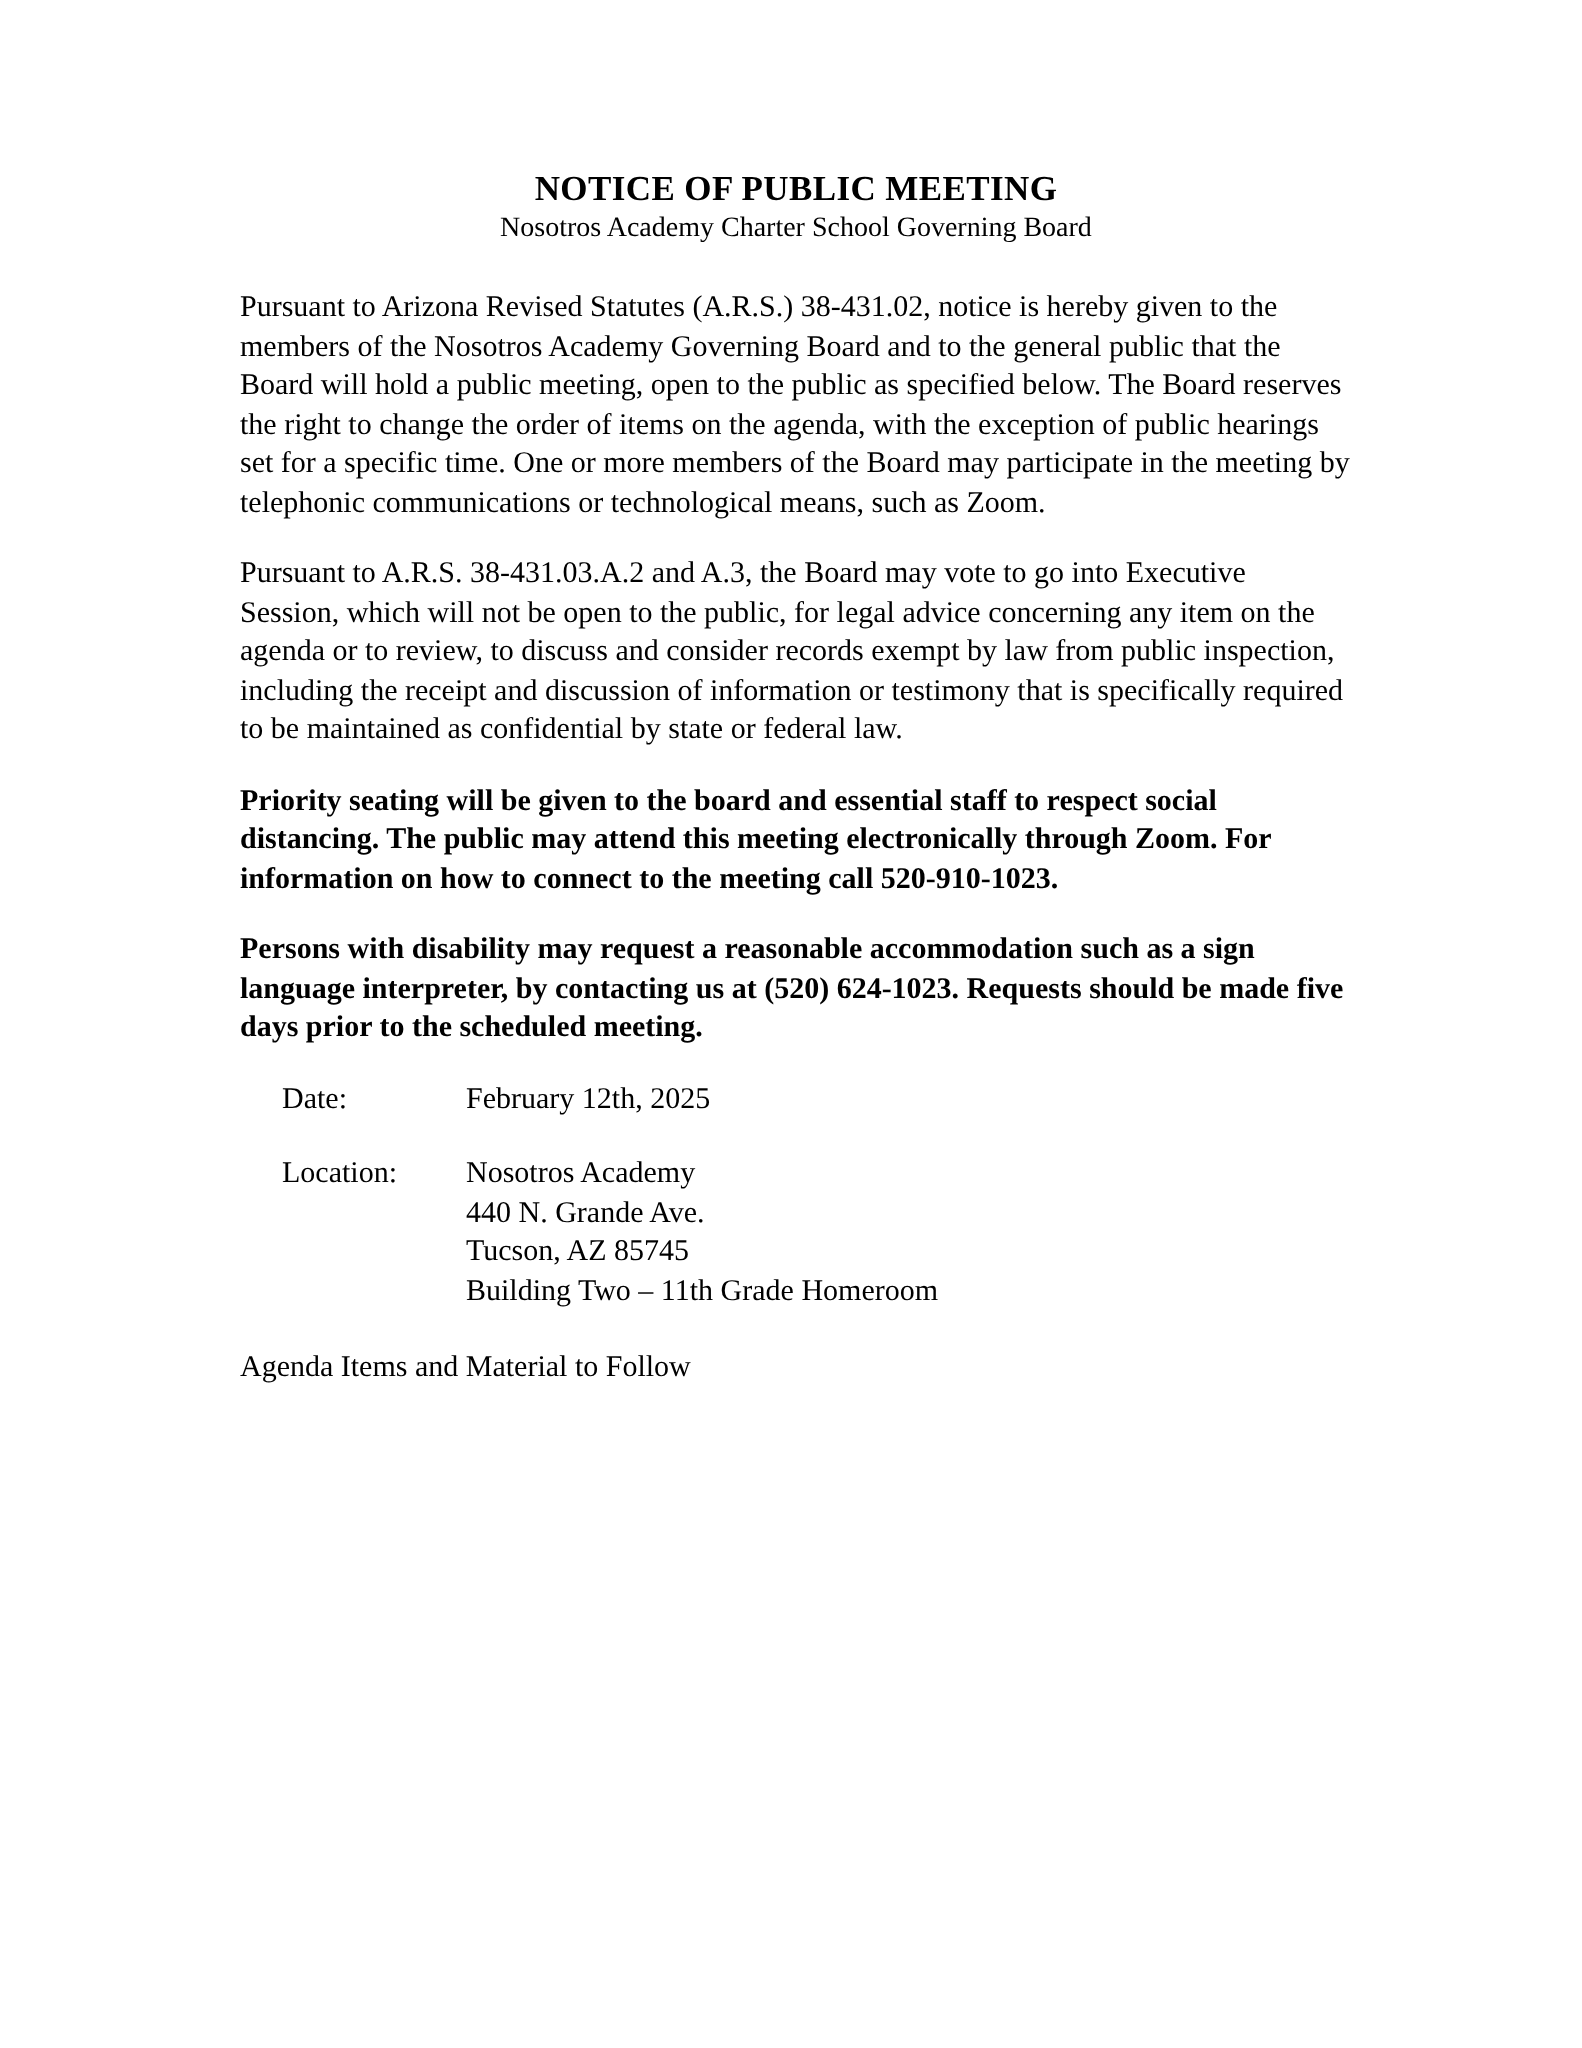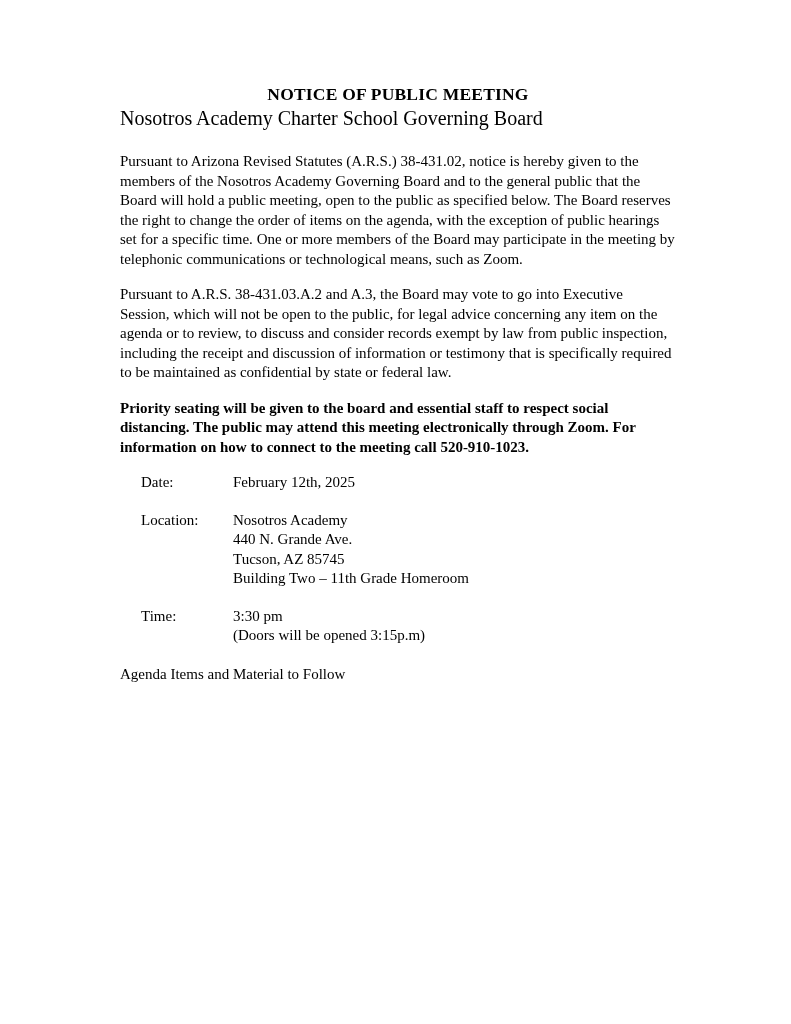--- a/index.html
+++ b/index.html
@@ -30,21 +30,22 @@
     width: 556px;
   }
   .doc-title {
     text-align: center;
     font-weight: bold;
     font-size: 17.5px;
     letter-spacing: 0.2px;
     margin: 0 0 2px 0;
   }
   .doc-subtitle {
-    font-size: 20px;
+    text-align: center;
+    font-size: 14px;
     margin: 0 0 22px 0;
   }
   p.para {
     margin: 0 0 16px 0;
     font-size: 15px;
     line-height: 1.30;
     text-align: left;
   }
   .b {
     font-weight: normal;
@@ -139,45 +140,39 @@
 
     <div class="doc-title">NOTICE OF PUBLIC MEETING</div>
     <div class="doc-subtitle">Nosotros Academy Charter School Governing Board</div>
 
     <p class="para"><span>Pursuant to Arizona Revised Statutes (A.R.S.) 38-431.02, notice is hereby given to the members of the Nosotros Academy Governing Board and to the general public that the Board will hold a public meeting, open to the public as specified below.  The Board reserves the right to change the order of items on the agenda, with the exception of public hearings set for a specific time.</span> <span class="b">One or more members of the Board may participate in the meeting by telephonic communications or technological means, such as Zoom.</span></p>
 
     <p class="para">Pursuant to A.R.S. 38-431.03.A.2 and A.3, the Board may vote to go into Executive Session, which will not be open to the public, for legal advice concerning any item on the agenda or to review, to discuss and consider records exempt by law from public inspection, including the receipt and discussion of information or testimony that is specifically required to be maintained as confidential by state or federal law.</p>
 
     <p class="bold-para">Priority seating will be given to the board and essential staff to respect social distancing. The public may attend this meeting electronically through Zoom. For information on how to connect to the meeting call 520-910-1023.</p>
 
+    <p class="bold-para">Persons with disability may request a reasonable accommodation such as a sign language interpreter, by contacting us at (520) 624-1023.  Requests should be made five days prior to the scheduled meeting.</p>
 
 
 
     <table class="field-table">
       <tbody>
           <tr>
         <td class="field-label">Date:</td>
         <td class="field-value">
           <div>February 12th, 2025</div>
         </td>
       </tr>
       <tr>
         <td class="field-label">Location:</td>
         <td class="field-value">
           <div>Nosotros Academy</div>
           <div>440 N. Grande Ave.</div>
           <div>Tucson, AZ  85745</div>
           <div>Building Two – 11th Grade Homeroom</div>
-        </td>
-      </tr>
-      <tr>
-        <td class="field-label">Time:</td>
-        <td class="field-value">
-          <div>3:30 pm</div>
-          <div>(Doors will be opened 3:15p.m)</div>
         </td>
       </tr>
     </tbody>
       </table>
 
     <div class="closing">Agenda Items and Material to Follow</div>
 
   </div>
 
   <div class="scan-marks">

